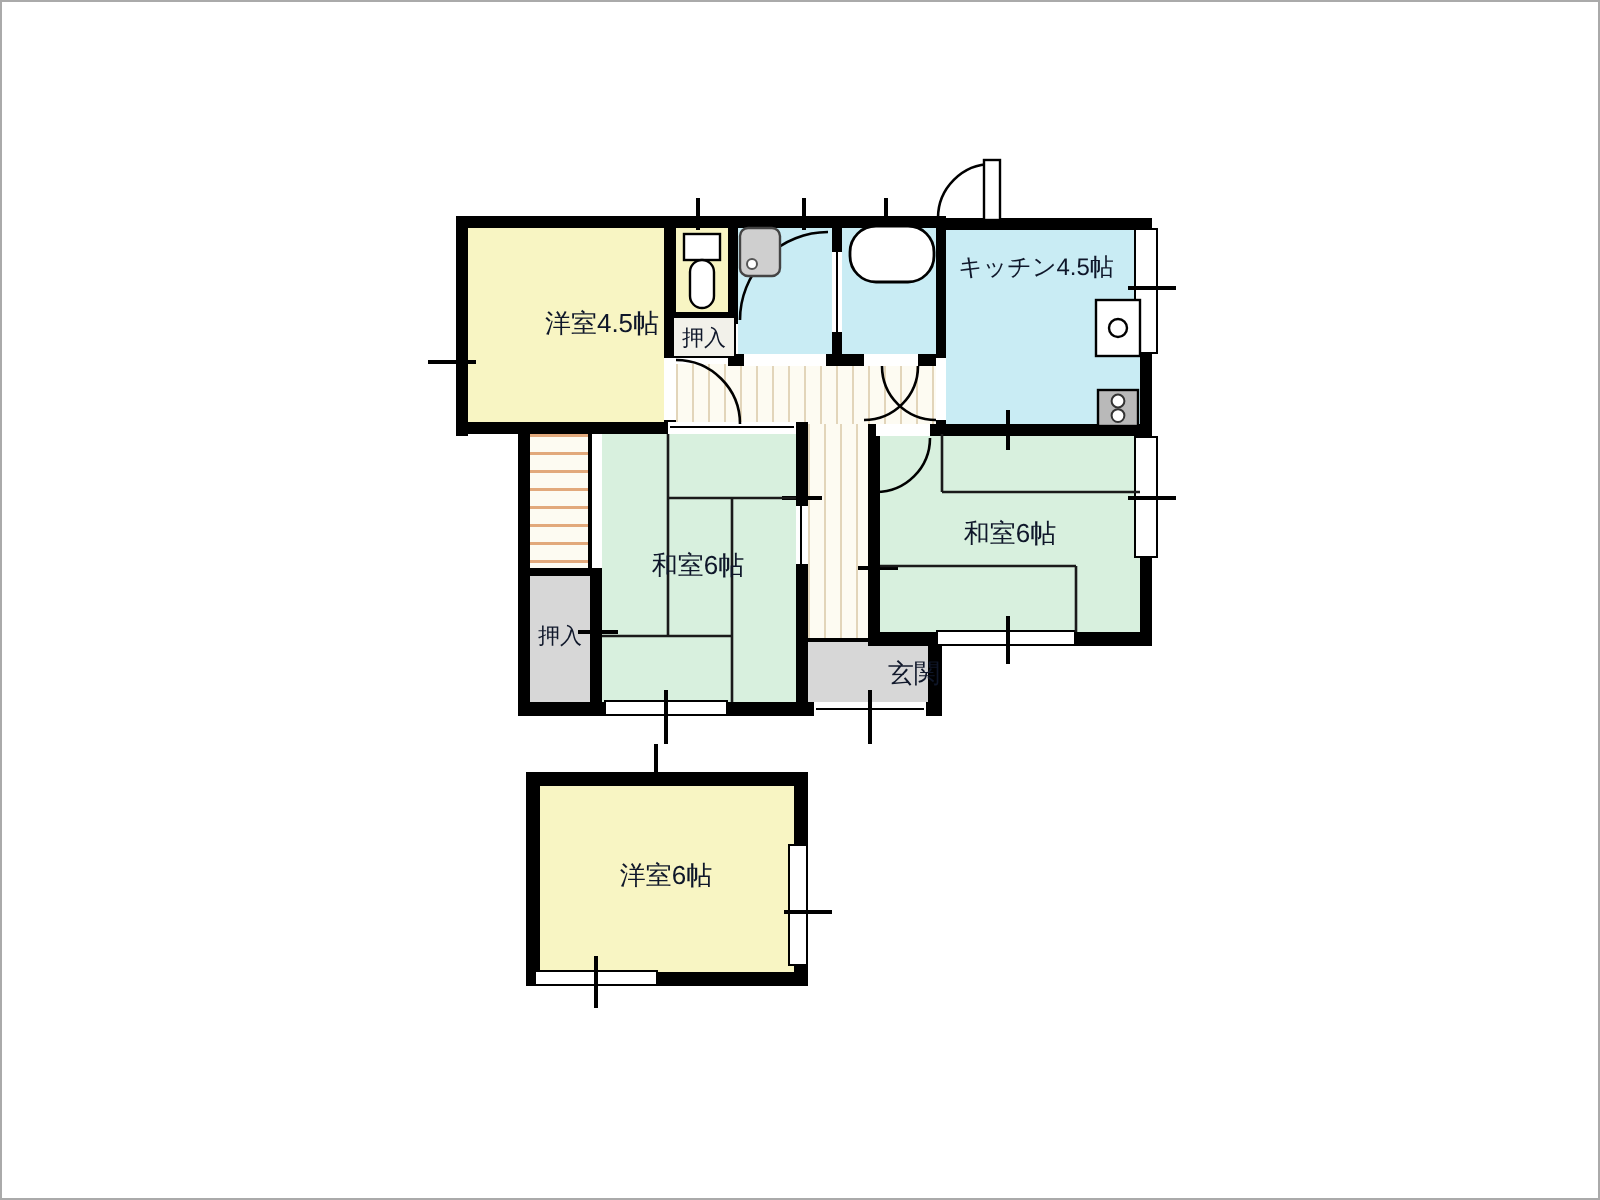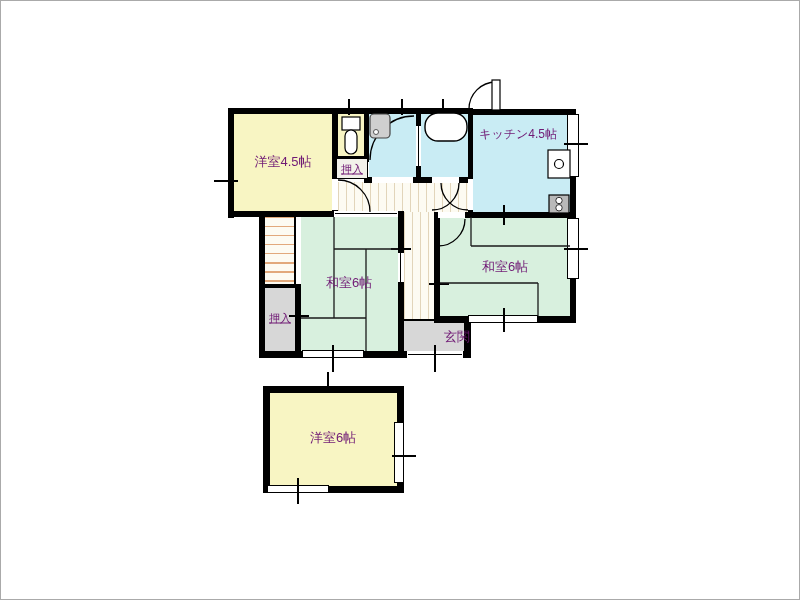--- a/index.html
+++ b/index.html
@@ -11,22 +11,22 @@
   .gray{background:#d7d7d7;}
   .hallway{background:#fdfbf2;background-image:repeating-linear-gradient(90deg,#e2d5ba 0 1px,transparent 1px 8px);}
   .stairs{background:#fdfbf2;background-image:repeating-linear-gradient(180deg,#e2a97c 0 1.5px,transparent 1.5px 9px);}
   .w{position:absolute;background:#000;z-index:2;}
   .gap{position:absolute;background:#fff;z-index:3;}
   .win{position:absolute;background:#fff;border:1px solid #000;box-sizing:border-box;z-index:3;}
   .sline{position:absolute;background:#000;z-index:4;}
   .tick{position:absolute;background:#000;z-index:5;}
   .box{position:absolute;background:#f2f1ea;border:1.5px solid #000;box-sizing:border-box;z-index:4;}
   #fx{position:absolute;left:0;top:0;z-index:6;}
-  .lbl{position:absolute;z-index:7;transform:translate(-50%,-50%);color:#701a75;font-size:13px;white-space:nowrap;letter-spacing:0;}
-  .sm{font-size:11px;text-decoration:underline;}
+  .lbl{position:absolute;z-index:7;transform:translate(-50%,-50%);color:#0f172a;font-size:13px;white-space:nowrap;letter-spacing:0;}
+  .sm{font-size:11px;}
 </style>
 </head>
 <body>
 
 <div id="canvas">
 
   <div class="fill yellow" style="left:233px;top:113px;width:98px;height:97px"></div>
   <div class="fill yellow" style="left:337px;top:113px;width:26px;height:42px"></div>
   <div class="fill blue" style="left:368px;top:113px;width:47px;height:63px"></div>
   <div class="fill blue" style="left:420px;top:113px;width:47px;height:63px"></div>
@@ -153,21 +153,21 @@
       <circle cx="558" cy="163" r="4.5" fill="#fff" stroke="#000" stroke-width="1.2"></circle>
     </g>
 
     <g>
       <rect x="548" y="194" width="20" height="18" fill="#b9b9b9" stroke="#000" stroke-width="1.2"></rect>
       <circle cx="558" cy="199.5" r="3.2" fill="#fff" stroke="#333" stroke-width="1"></circle>
       <circle cx="558" cy="206.8" r="3.2" fill="#fff" stroke="#333" stroke-width="1"></circle>
     </g>
   </svg>
 
-  <div class="lbl" style="left:282px;top:161px">洋室4.5帖</div>
+  <div class="lbl" style="left:300px;top:161px">洋室4.5帖</div>
   <div class="lbl" style="left:517px;top:133px;font-size:12px">キッチン4.5帖</div>
   <div class="lbl" style="left:348px;top:282px">和室6帖</div>
   <div class="lbl" style="left:504px;top:266px">和室6帖</div>
   <div class="lbl" style="left:456px;top:336px">玄関</div>
   <div class="lbl" style="left:332px;top:437px">洋室6帖</div>
   <div class="lbl sm" style="left:351px;top:168px">押入</div>
   <div class="lbl sm" style="left:279px;top:317px">押入</div>
 
 </div>
 

